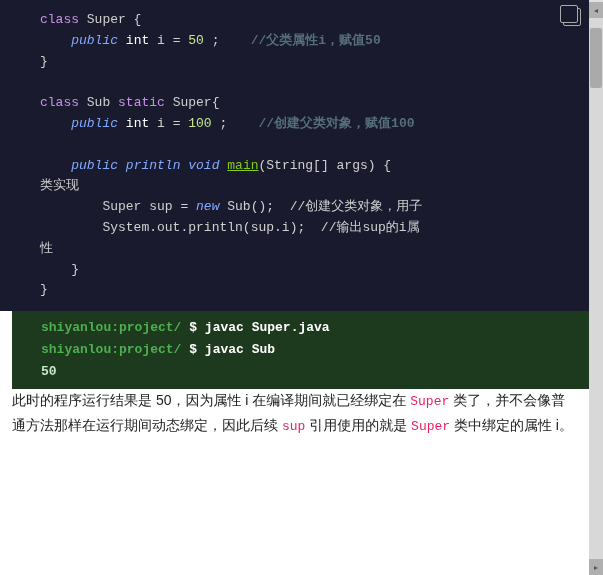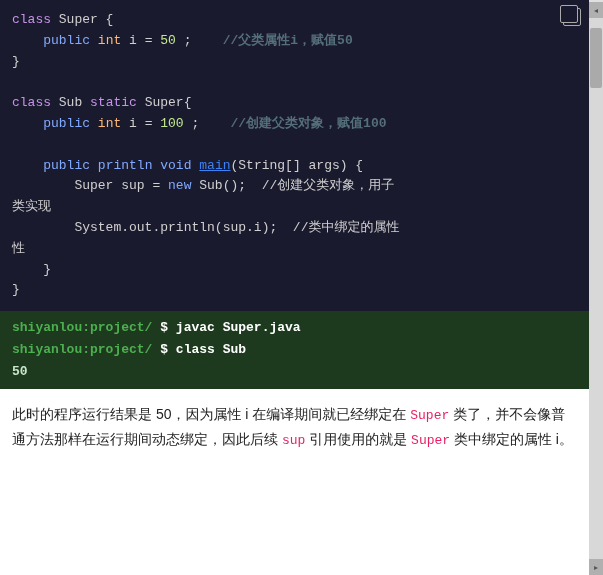--- a/index.html
+++ b/index.html
@@ -46,49 +46,51 @@
       left: -4px;
       width: 16px;
       height: 16px;
       border: 1.5px solid #aaa;
       border-radius: 2px;
       background: #1a1a2e;
     }
     .code-line {
       white-space: pre;
       display: block;
+      margin-left: 28px;
     }
     
     .kw-purple { color: #c792ea; } 
-    .kw-blue { color: #82aaff; }   
-    .kw-pink { color: #fdba74; }   
+    .kw-blue { color: #82aaff; font-style: italic; }   
+    .kw-pink { color: #ffffff; }   
     .num-green { color: #c3e88d; }
     .comment { color: #546e7a; font-weight: bold; }
-    .method-yellow { color: #3b82f6; text-decoration: underline; }
+    .method-yellow { color: #84cc16; text-decoration: underline; }
     .plain { color: #d0d0d0; }
     
     .terminal-block {
       background: #1e3a1e;
       color: #c8e6c9;
       font-family: 'Courier New', Courier, monospace;
       font-size: 13px;
       line-height: 1.7;
-      padding: 6px 12px;
+      padding: 6px 29px;
       flex-shrink: 0;
+      margin-left: 12px;
     }
     .term-line {
       display: block;
       white-space: pre;
     }
     .term-prompt { color: #4caf50; font-weight: bold; }
     .term-cmd { color: #ffffff; font-weight: bold; }
     .term-output { color: #c8e6c9; font-weight: bold; }
     
     .text-content {
-      padding: 14px 12px;
+      padding: 0 12px;
       font-size: 14px;
       line-height: 1.7;
       color: #222;
       flex: 1;
       overflow: hidden;
     }
     .text-content .inline-code {
       color: #e91e63;
       font-family: 'Courier New', Courier, monospace;
       font-size: 13px;
@@ -139,31 +141,31 @@
   <div class="code-block">
     <div class="copy-icon"></div>
     <span class="code-line"><span class="kw-purple">class</span><span class="plain"> Super {</span></span>
     <span class="code-line"><span class="plain">    </span><span class="kw-blue">public</span><span class="plain"> </span><span class="kw-pink">int</span><span class="plain"> i = </span><span class="num-green">50</span><span class="plain"> ;    </span><span class="comment">//父类属性i，赋值50</span></span>
     <span class="code-line"><span class="plain">}</span></span>
     <span class="code-line"><span class="plain"> </span></span>
     <span class="code-line"><span class="kw-purple">class</span><span class="plain"> Sub </span><span class="kw-purple">static</span><span class="plain"> Super{</span></span>
     <span class="code-line"><span class="plain">    </span><span class="kw-blue">public</span><span class="plain"> </span><span class="kw-pink">int</span><span class="plain"> i = </span><span class="num-green">100</span><span class="plain"> ;    </span><span class="comment">//创建父类对象，赋值100</span></span>
     <span class="code-line"><span class="plain"> </span></span>
     <span class="code-line"><span class="plain">    </span><span class="kw-blue">public</span><span class="plain"> </span><span class="kw-blue">println</span><span class="plain"> </span><span class="kw-blue">void</span><span class="plain"> </span><span class="method-yellow">main</span><span class="plain">(String[] args) {</span></span>
+    <span class="code-line"><span class="plain">类实现</span></span>
     <span class="code-line"><span class="plain">        Super sup = </span><span class="kw-blue">new</span><span class="plain"> Sub();  //创建父类对象，用子</span></span>
-    <span class="code-line"><span class="plain">类实现</span></span>
-    <span class="code-line"><span class="plain">        System.out.println(sup.i);  //类中绑定的属性</span></span>
+    <span class="code-line"><span class="plain">        System.out.println(sup.i);  //输出sup的i属</span></span>
     <span class="code-line"><span class="plain">性</span></span>
     <span class="code-line"><span class="plain">    }</span></span>
     <span class="code-line"><span class="plain">}</span></span>
   </div>
 
   <div class="terminal-block">
     <span class="term-line"><span class="term-prompt">shiyanlou:project/</span><span class="term-cmd"> $ javac Super.java</span></span>
-    <span class="term-line"><span class="term-prompt">shiyanlou:project/</span><span class="term-cmd"> $ class Sub</span></span>
+    <span class="term-line"><span class="term-prompt">shiyanlou:project/</span><span class="term-cmd"> $ javac Sub</span></span>
     <span class="term-line"><span class="term-output">50</span></span>
   </div>
 
   <div class="text-content">
     <span>此时的程序运行结果是 50，因为属性 i 在编译期间就已经绑定在 <span class="inline-code">Super</span> 类了，并不会像普通方法那样在运行期间动态绑定，因此后续 <span class="inline-code">sup</span> 引用使用的就是 <span class="inline-code">Super</span> 类中绑定的属性 i。</span>
   </div>
 </div>
 
 <div class="scrollbar-area">
   <div class="scroll-btn">◂</div>

